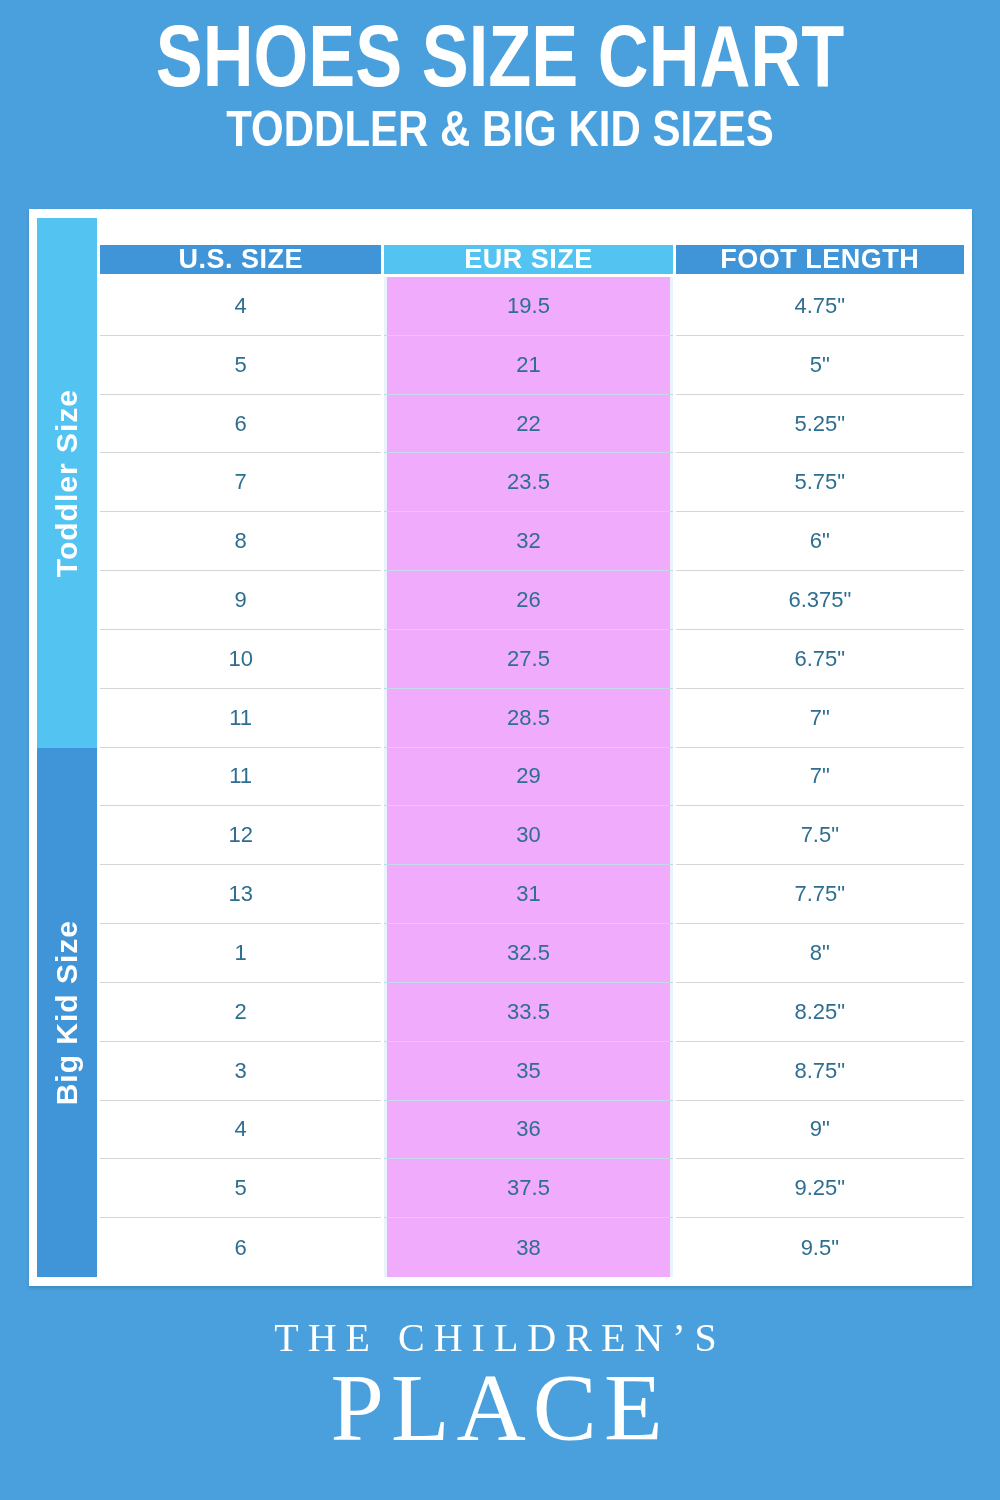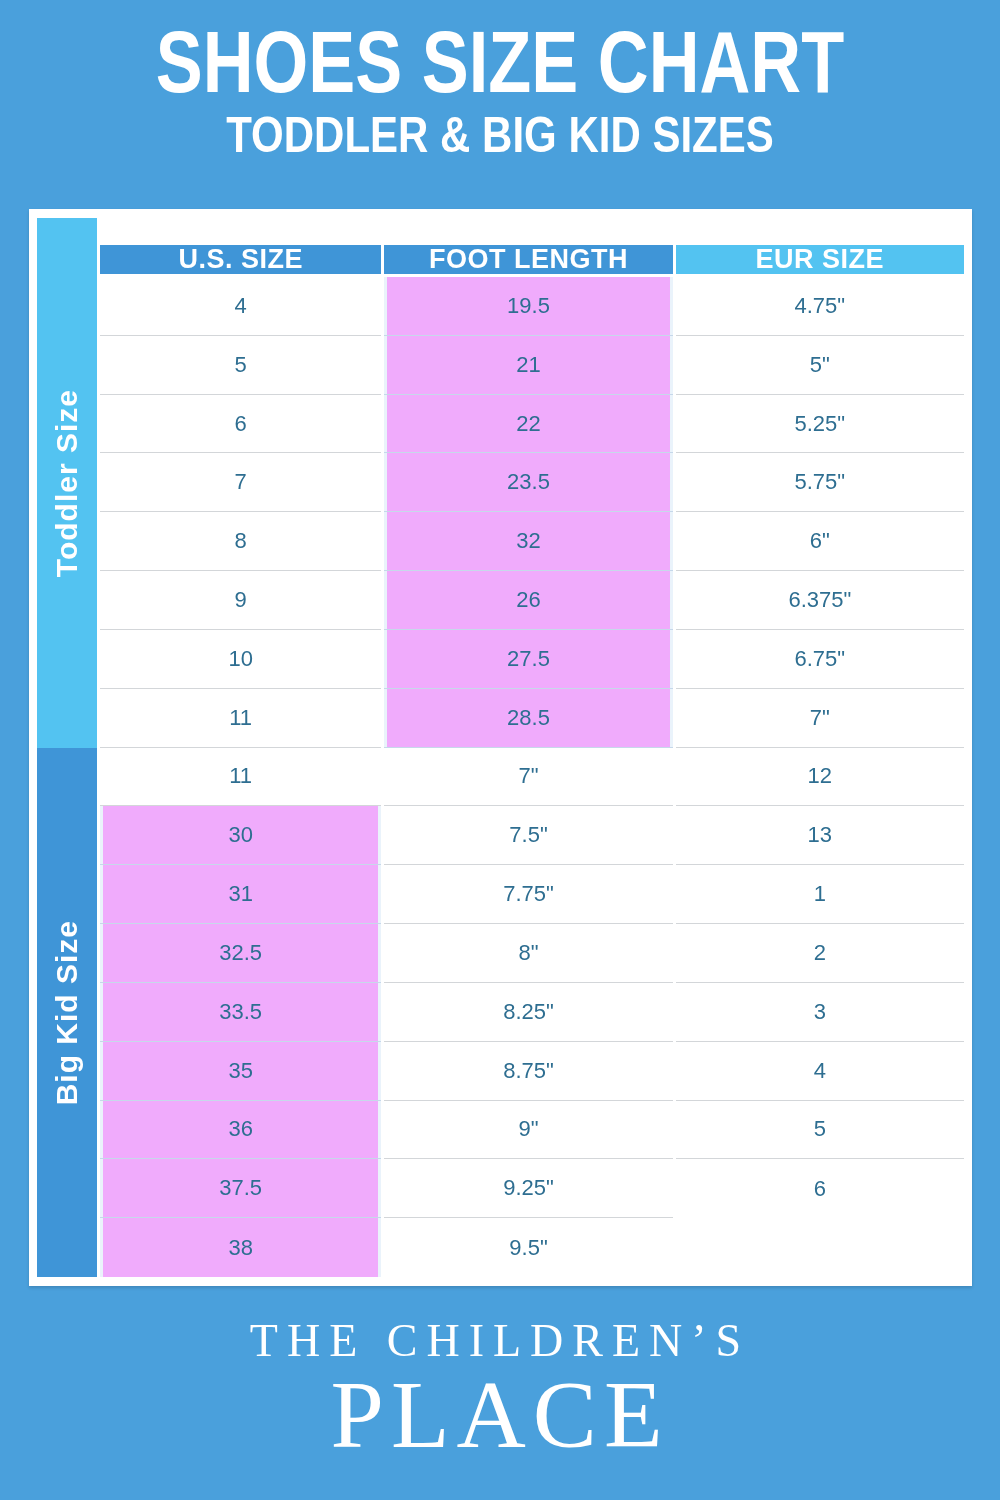--- a/index.html
+++ b/index.html
@@ -5,21 +5,21 @@
   * { margin:0; padding:0; box-sizing:border-box; }
   html,body { width:1000px; height:1500px; }
   body {
     position:relative;
     background:#4AA0DC;
     font-family:"Liberation Sans", sans-serif;
     overflow:hidden;
   }
 
   
-  .title-block { position:absolute; top:18px; left:0; width:1000px; text-align:center; color:#fff; }
+  .title-block { position:absolute; top:12px; left:0; width:1000px; text-align:center; color:#fff; }
   .main-title {
     font-size:88px; font-weight:bold; line-height:1.0; letter-spacing:0px;
     transform:scaleX(0.80); transform-origin:50% 50%; white-space:nowrap;
   }
   .sub-title {
     font-size:50px; font-weight:bold; line-height:1.0; margin-top:4px;
     transform:scaleX(0.84); transform-origin:50% 50%; white-space:nowrap;
   }
 
   
@@ -55,21 +55,21 @@
   .cell.col1 {
     background:#f0abfc;
     border-bottom-color:#C6D8EA;
     box-shadow:inset 3px 0 0 #EAF3FB, inset -3px 0 0 #EAF3FB;
   }
   .cell.last { border-bottom:none; }
 
   
   .brand { position:absolute; top:1316px; left:0; width:1000px; text-align:center; color:#fff;
            font-family:"Liberation Serif", serif; }
-  .brand-line1 { font-size:46px; letter-spacing:9px; line-height:1.1; }
+  .brand-line1 { font-size:40px; letter-spacing:9px; line-height:1.1; }
   .brand-line2 { font-size:96px; letter-spacing:7px; line-height:0.95; margin-top:2px; }
 </style>
 </head>
 <body>
 
 <div class="title-block">
   <div class="main-title">SHOES SIZE CHART</div>
   <div class="sub-title">TODDLER &amp; BIG KID SIZES</div>
 </div>
 
@@ -77,22 +77,22 @@
   <div class="table-grid">
 
     <div class="strip strip-toddler">
       <span class="vlabel">Toddler Size</span>
     </div>
     <div class="strip strip-bigkid">
       <span class="vlabel">Big Kid Size</span>
     </div>
 
     <div class="head">U.S. SIZE</div>
+    <div class="head eur">EUR SIZE</div>
     <div class="head">FOOT LENGTH</div>
-    <div class="head eur">EUR SIZE</div>
 
   <div class="cell col0">4</div>
       <div class="cell col1">19.5</div>
       <div class="cell col2">4.75"</div>
       <div class="cell col0">5</div>
       <div class="cell col1">21</div>
       <div class="cell col2">5"</div>
       <div class="cell col0">6</div>
       <div class="cell col1">22</div>
       <div class="cell col2">5.25"</div>
@@ -105,20 +105,21 @@
       <div class="cell col0">9</div>
       <div class="cell col1">26</div>
       <div class="cell col2">6.375"</div>
       <div class="cell col0">10</div>
       <div class="cell col1">27.5</div>
       <div class="cell col2">6.75"</div>
       <div class="cell col0">11</div>
       <div class="cell col1">28.5</div>
       <div class="cell col2">7"</div>
       <div class="cell col0">11</div>
+      <div class="cell col1">29</div>
       <div class="cell col2">7"</div>
       <div class="cell col0">12</div>
       <div class="cell col1">30</div>
       <div class="cell col2">7.5"</div>
       <div class="cell col0">13</div>
       <div class="cell col1">31</div>
       <div class="cell col2">7.75"</div>
       <div class="cell col0">1</div>
       <div class="cell col1">32.5</div>
       <div class="cell col2">8"</div>

